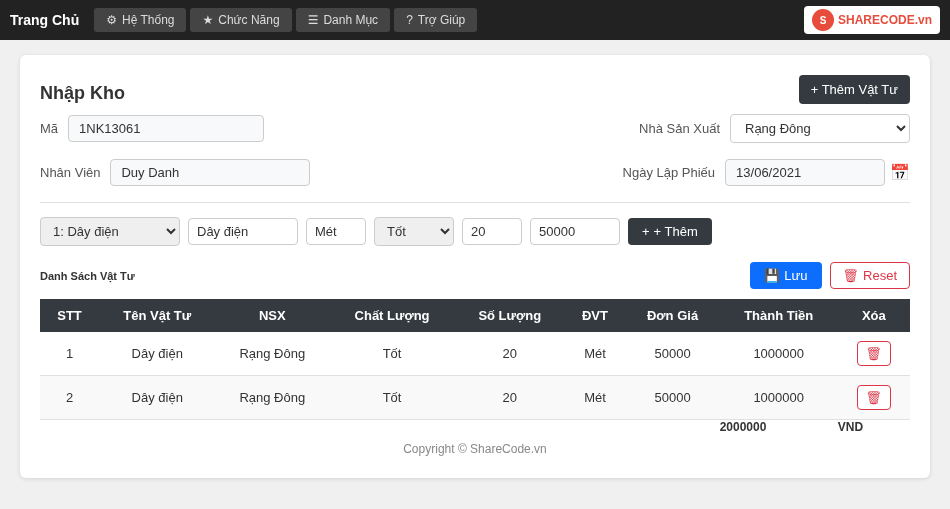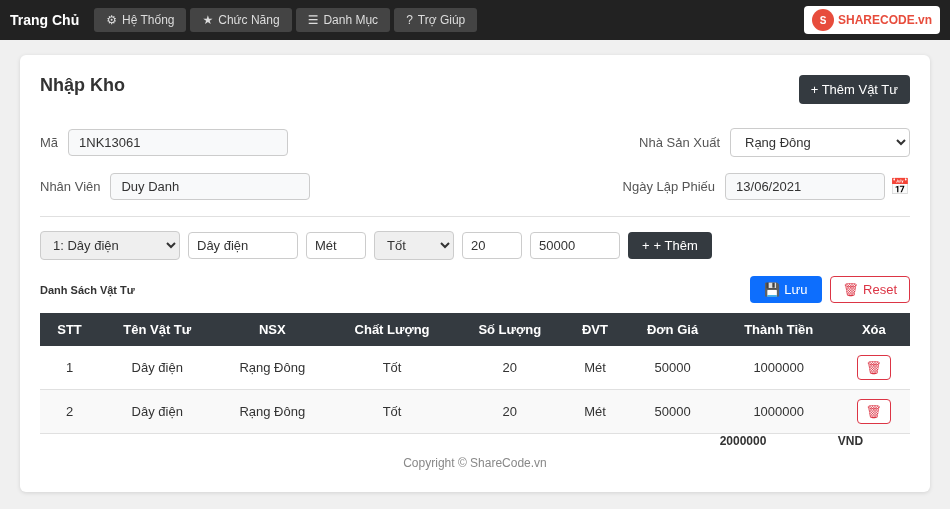--- a/index.html
+++ b/index.html
@@ -75,23 +75,23 @@
     .card {
       background: #fff;
       border-radius: 6px;
       box-shadow: 0 1px 4px rgba(0,0,0,0.12);
       padding: 20px;
     }
 
     
     .card-header {
       display: flex;
-      align-items: flex-start;
+      align-items: flex-end;
       justify-content: space-between;
-      margin-bottom: 24px;
+      margin-bottom: 10px;
     }
     .card-title {
       font-size: 18px;
       font-weight: bold;
       color: #333;
     }
     .btn-them-vat-tu {
       background: #343a40;
       color: #fff;
       border: none;
@@ -122,21 +122,21 @@
       white-space: nowrap;
     }
     .form-control {
       border: 1px solid #ccc;
       border-radius: 4px;
       padding: 5px 10px;
       font-size: 13px;
       background: #f8f9fa;
       color: #333;
     }
-    .form-control-ma { width: 220px; }
+    .form-control-ma { width: 196px; }
     .form-control-nv { width: 200px; }
     .form-control-nsx { width: 180px; }
     .form-control-date { width: 160px; }
 
     .date-group {
       display: flex;
       align-items: center;
       gap: 5px;
     }
     .date-icon {

